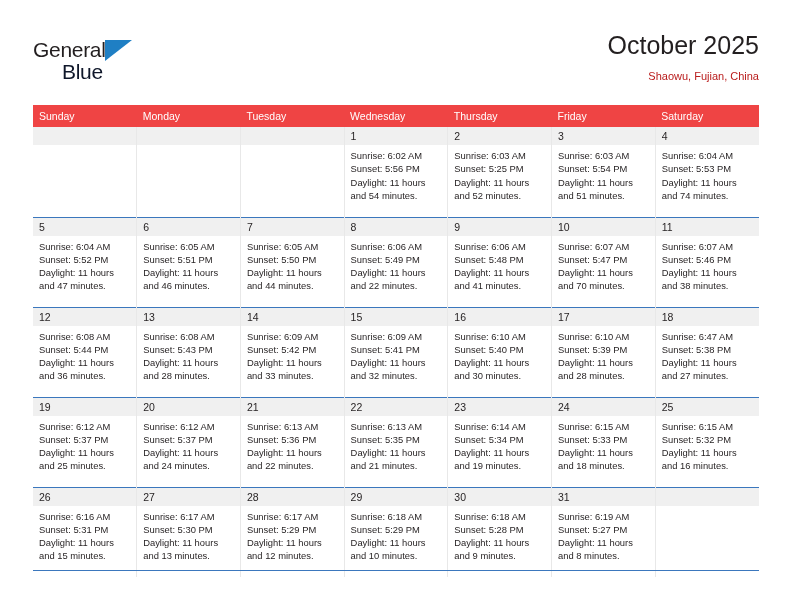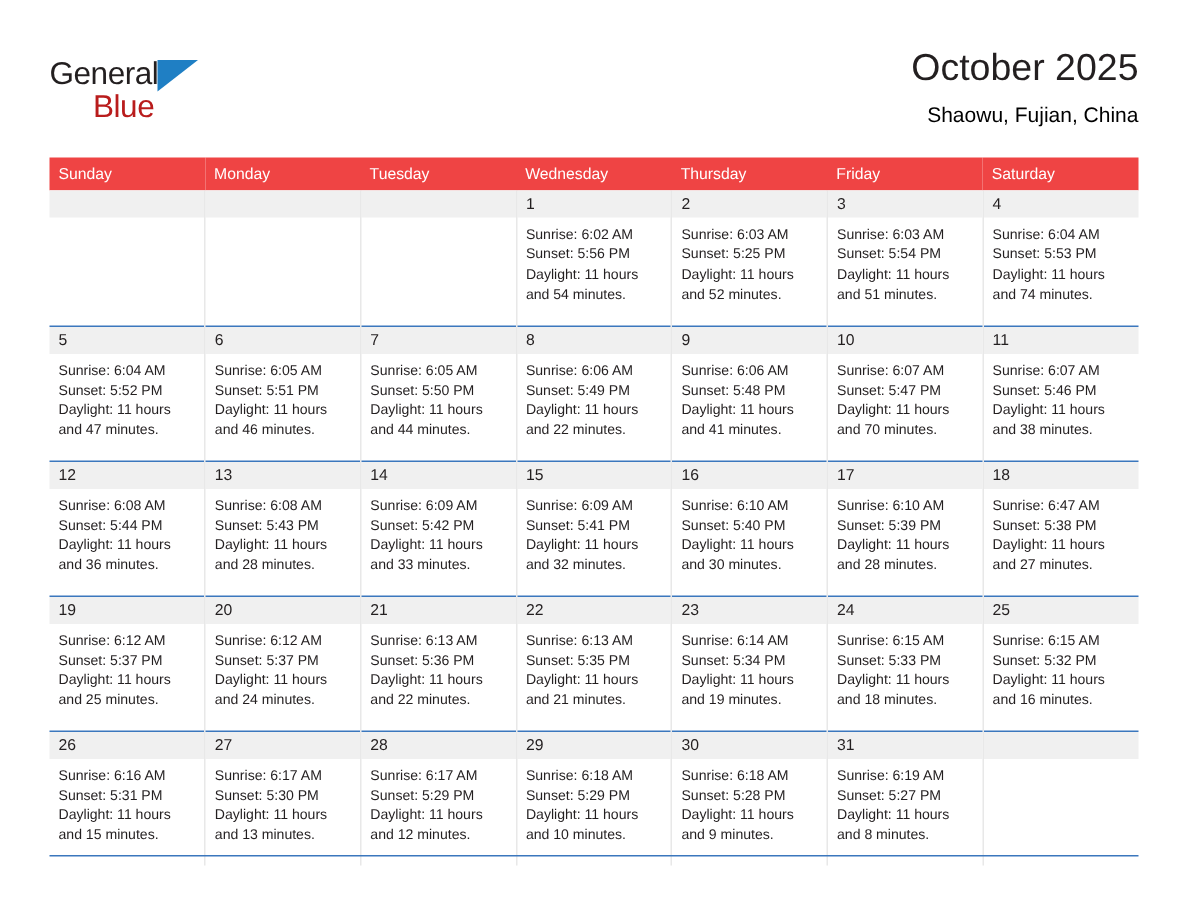--- a/index.html
+++ b/index.html
@@ -54,39 +54,39 @@
     height: 0;
     border-left: 27px solid #1f7fc4;
     border-bottom: 21px solid transparent;
   }
   .logo-blue {
     position: absolute;
     left: 29px;
     top: 22px;
     font-size: 21px;
     letter-spacing: -0.3px;
-    color: #b91c1c;
+    color: #0f172a;
     font-family: "Liberation Sans", sans-serif;
   }
   .title-block {
     position: absolute;
     right: 0px;
     top: 0px;
     text-align: right;
     margin-left: 34px;
   }
   .cal-title {
     font-size: 25px;
     color: #231f20;
     line-height: 30px;
     white-space: nowrap;
   }
   .cal-subtitle {
-    font-size: 14px;
-    color: #000000;
+    font-size: 11px;
+    color: #b91c1c;
     line-height: 20px;
     margin-top: 6px;
     white-space: nowrap;
   }
 
   
   .calendar {
     position: absolute;
     left: 33px;
     top: 105px;

